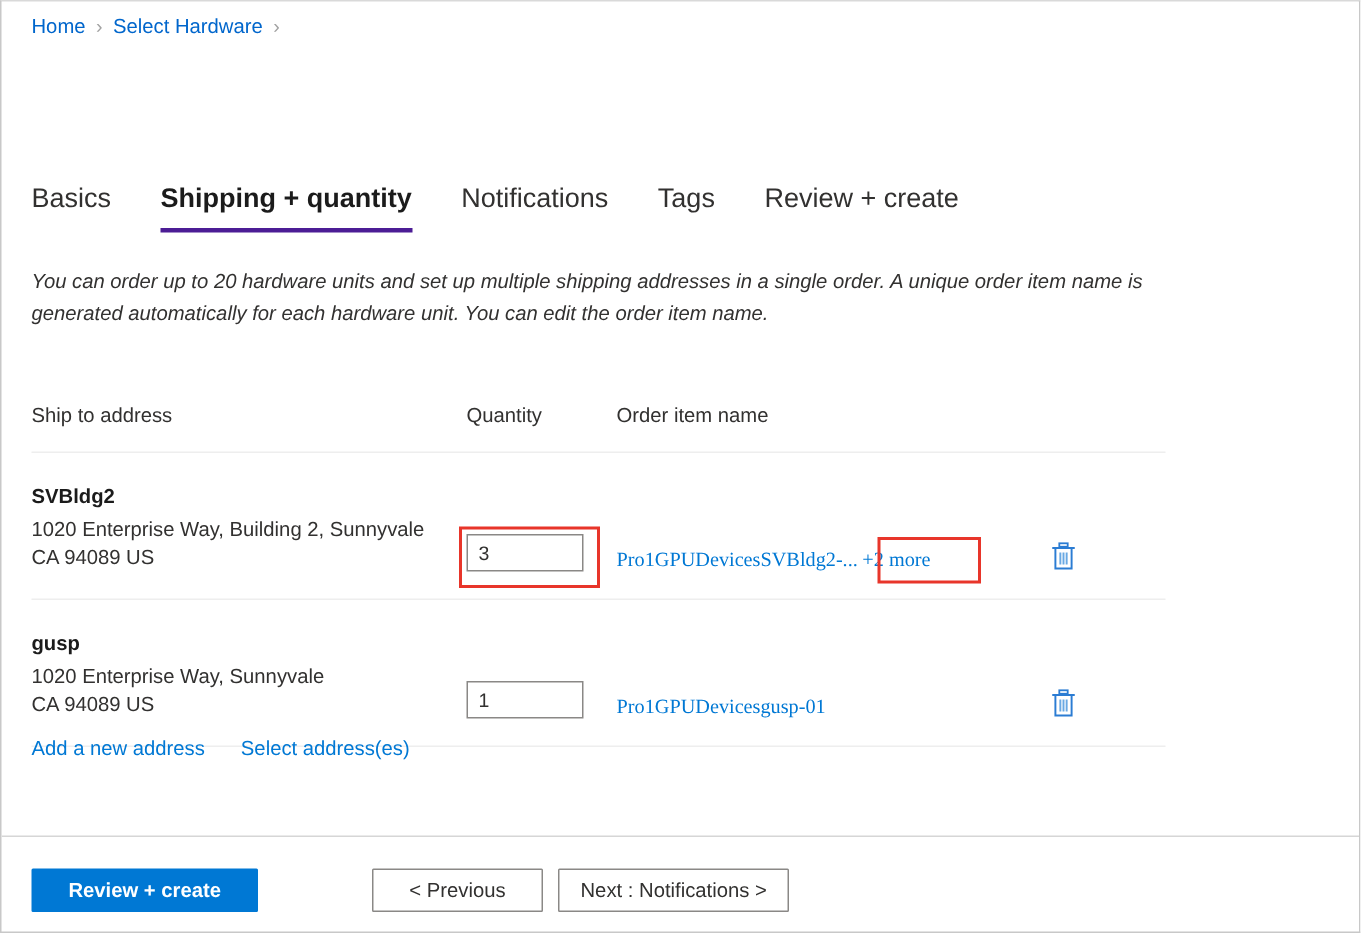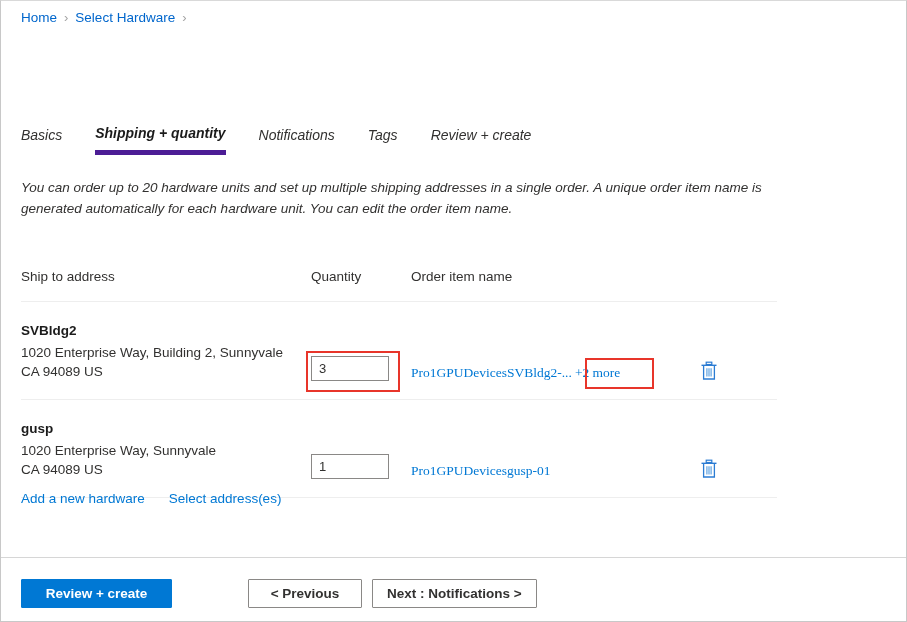--- a/index.html
+++ b/index.html
@@ -82,33 +82,32 @@
   .tabs {
     position: absolute;
     top: 120px;
     left: 20px;
     right: 20px;
     display: flex;
     align-items: flex-end;
     height: 34px;
   }
   .tab {
-    font-size: 14px;
+    font-size: 18px;
     color: #323130;
     padding: 0 0 9px 0;
     margin-right: 33px;
     cursor: pointer;
     white-space: nowrap;
     border-bottom: 3px solid transparent;
-    font-style: italic;
   }
   .tab.active {
     font-weight: bold;
     color: #1b1b1b;
-    border-bottom: 5px solid #4c1d95;
+    border-bottom: 3px solid #4c1d95;
   }
 
   
   .description {
     position: absolute;
     top: 176px;
     left: 20px;
     width: 748px;
     font-size: 13.5px;
     line-height: 21px;
@@ -274,21 +273,20 @@
     color: #ffffff;
     border: 1px solid #0078d4;
     font-weight: bold;
     min-width: 151px;
   }
   .btn-secondary {
     background: #ffffff;
     color: #323130;
     border: 1px solid #8a8886;
     min-width: 114px;
-    font-weight: bold;
   }
   .spacer-76 { width: 76px; }
   .spacer-10 { width: 10px; }
 </style>
 </head>
 <body>
 
 <div id="page">
 
   <div class="breadcrumb">
@@ -369,21 +367,21 @@
             <line x1="9" y1="7.3" x2="9" y2="15.4" stroke="#6aa9e3" stroke-width="1.3"></line>
             <line x1="11.1" y1="7.3" x2="11.1" y2="15.4" stroke="#6aa9e3" stroke-width="1.3"></line>
           </svg>
         </span>
       </div>
     </div>
 
   </div>
 
   <div class="addr-links">
-    <span class="addr-link">Add a new hardware</span>
+    <span class="addr-link">Add a new address</span>
     <span class="addr-link">Select address(es)</span>
   </div>
 
   <div class="bottom-sep"></div>
   <div class="bottom-bar">
     <button class="btn btn-primary">Review + create</button>
     <span class="spacer-76"></span>
     <button class="btn btn-secondary">&lt; Previous</button>
     <span class="spacer-10"></span>
     <button class="btn btn-secondary">Next : Notifications &gt;</button>

